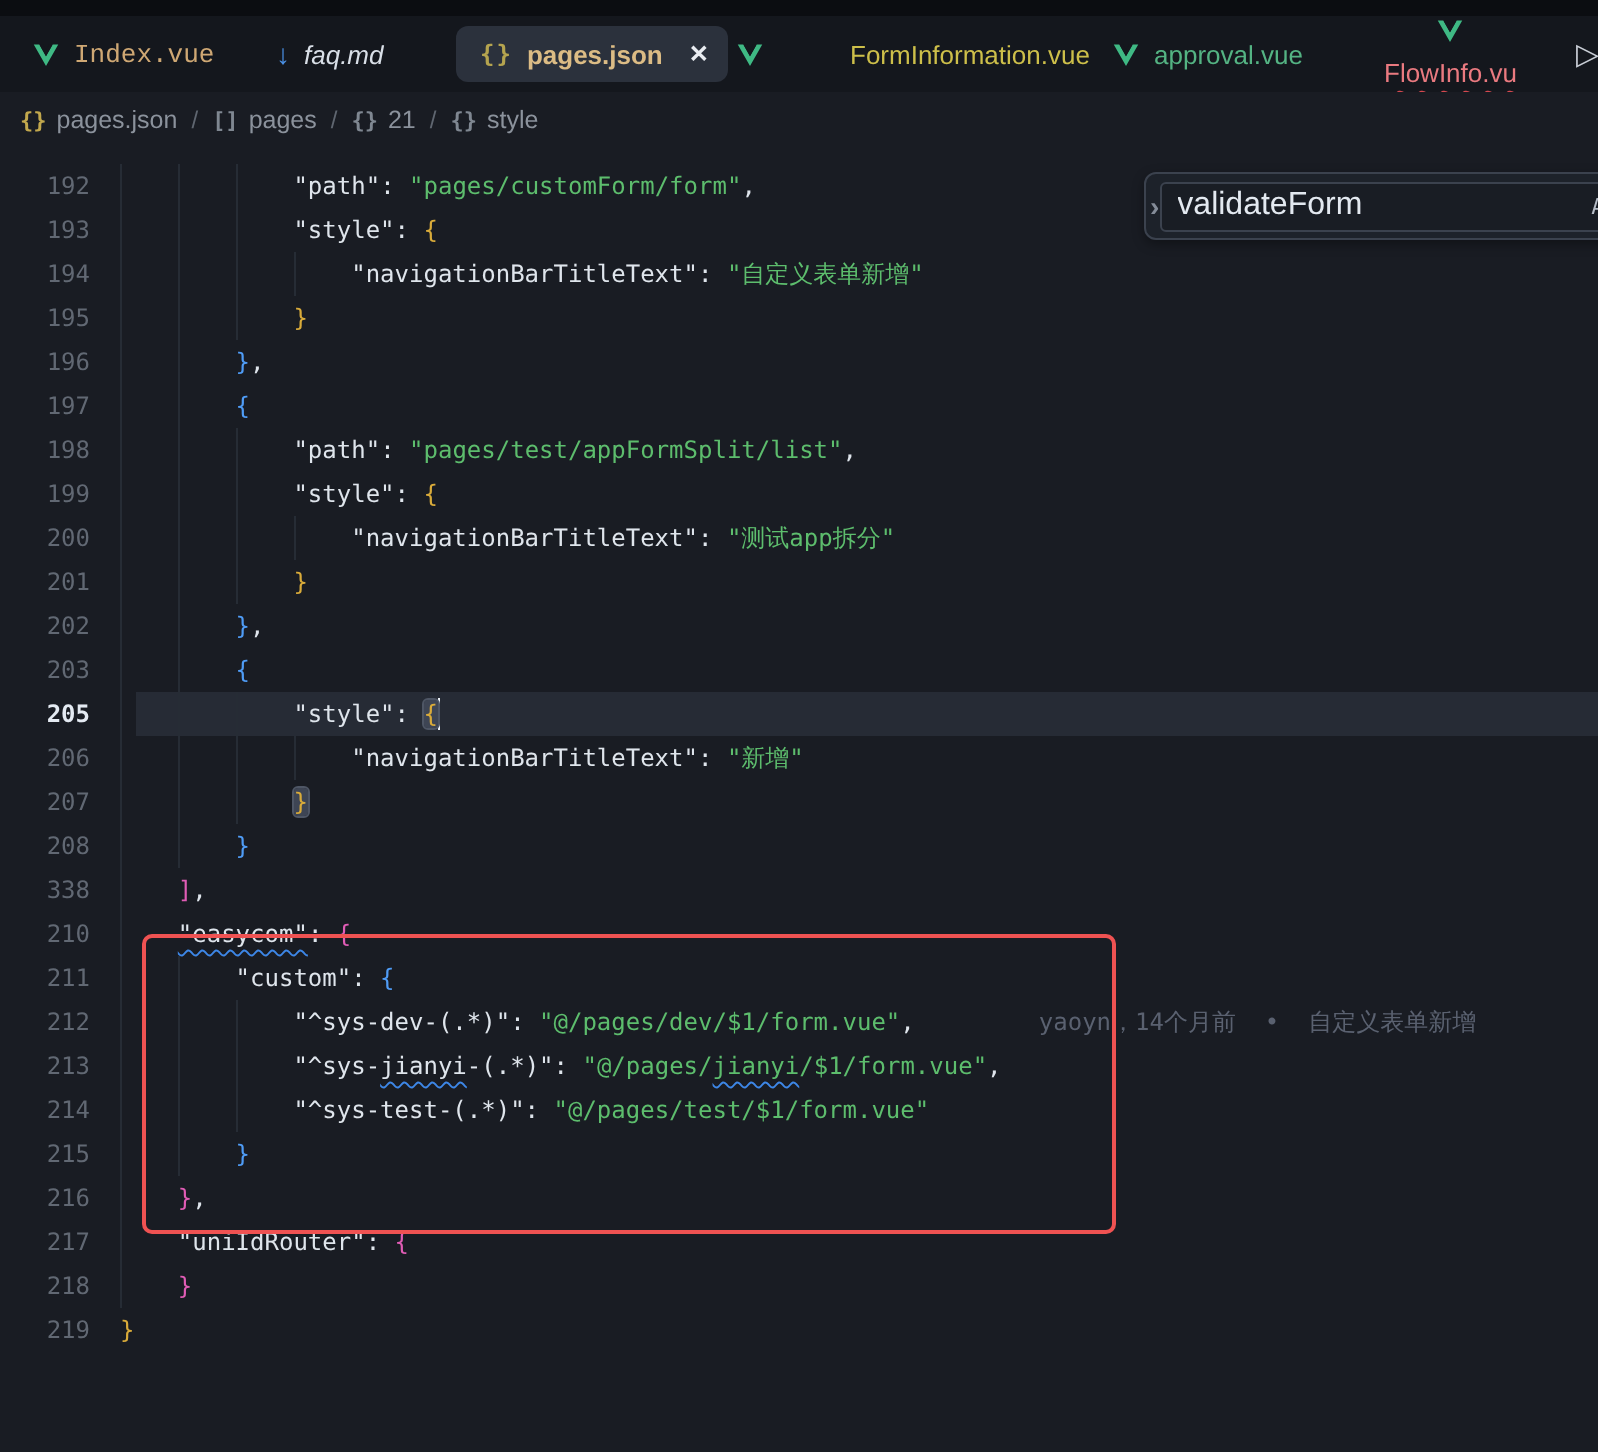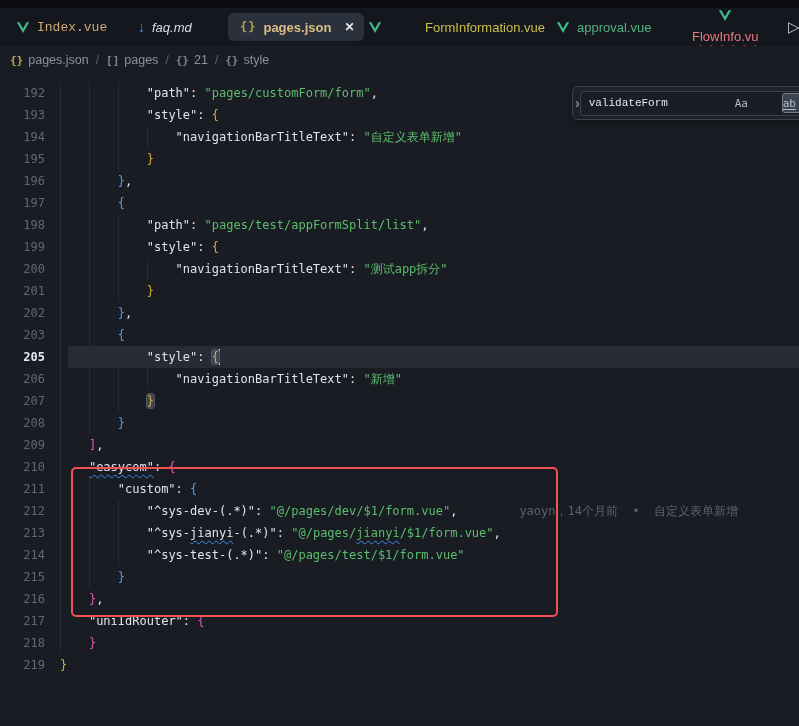--- a/index.html
+++ b/index.html
@@ -59,21 +59,21 @@
     border:2px solid #ef5252; border-radius:5px; z-index:6; pointer-events:none; }
 
   
   .find { position:absolute; left:572px; top:86px; width:240px; height:34px; background:#1d222a;
     border:1px solid #3b424e; border-radius:6px 0 0 6px; display:flex; align-items:center;
     z-index:10; padding:0 4px 0 2px; box-shadow:0 2px 6px rgba(0,0,0,.35); }
   .find-chevron { width:18px; text-align:center; color:#848c98; font-size:14px; font-weight:bold; }
   .find-inputwrap { flex:1; height:25px; background:#191d24; border:1px solid #3b424e;
     border-radius:3px; display:flex; align-items:center; padding:0 3px 0 8px; }
   .find-input { flex:1; min-width:0; background:transparent; border:none; outline:none;
-    color:#e3e9f0; font-size:11px; font-family:Liberation Mono, monospace; }
+    color:#e3e9f0; font-size:16px; font-family:Liberation Sans, sans-serif; }
   .find-btn { width:21px; height:20px; display:flex; align-items:center; 
     color:#b6bdc7; font-size:11px; font-family:"DejaVu Sans Mono", monospace; border-radius:3px;
     flex:none; }
   .find-btn.active { background:#3c434f; border:1px solid #737c8a;margin-left:23px; }
   .find-btn .u { text-decoration:underline; text-underline-offset:2px; }
 </style>
 </head>
 <body>
 
 <div class="top-strip"></div>
@@ -251,21 +251,21 @@
         <span class="code-text"><span class="">            </span><span class="b1 hl">}</span></span>
       </div>
       <div class="code-row">
         <span class="guide" style="left: 60px;"></span>
         <span class="guide" style="left: 88.9px;"></span>
         <div class="gutter-num">208</div>
         <span class="code-text"><span class="">        </span><span class="b3">}</span></span>
       </div>
       <div class="code-row">
         <span class="guide" style="left: 60px;"></span>
-        <div class="gutter-num">209</div>
+        <div class="gutter-num">338</div>
         <span class="code-text"><span class="">    </span><span class="b2">]</span><span class="p">,</span></span>
       </div>
       <div class="code-row">
         <span class="guide" style="left: 60px;"></span>
         <div class="gutter-num">210</div>
         <span class="code-text"><span class="">    </span><span class="k sq">"easycom"</span><span class="p">: </span><span class="b2">{</span></span>
       </div>
       <div class="code-row">
         <span class="guide" style="left: 60px;"></span>
         <span class="guide" style="left: 88.9px;"></span>

